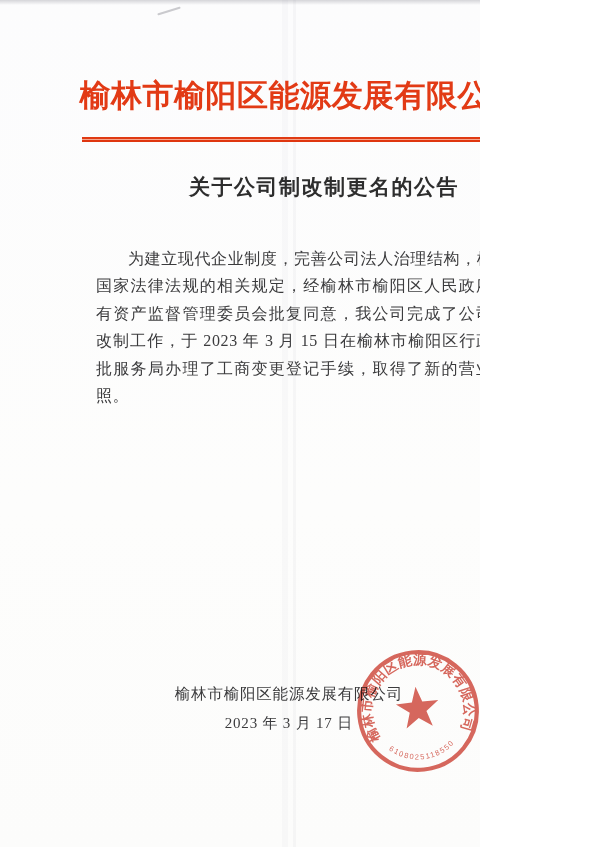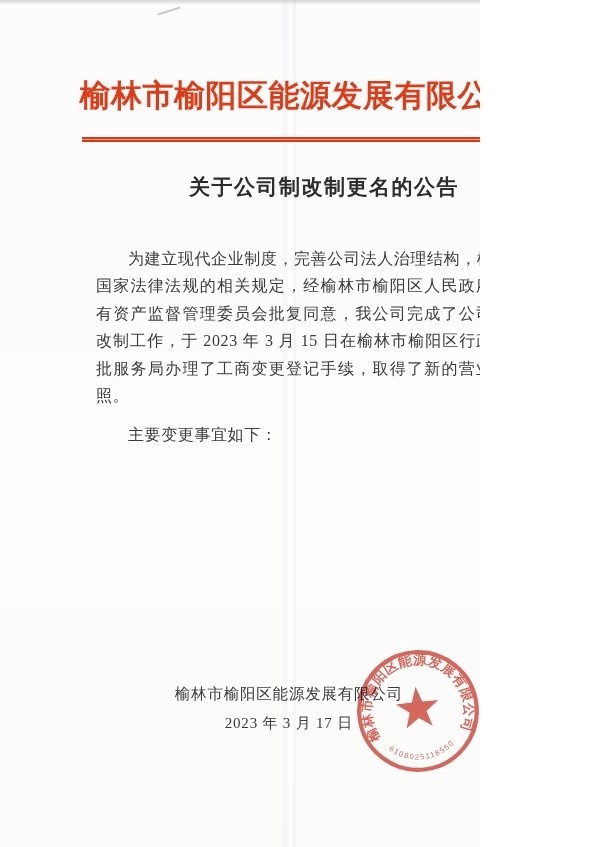--- a/index.html
+++ b/index.html
@@ -89,21 +89,20 @@
   <div class="scan-streak s2"></div>
 
   <h1 class="company-header">榆林市榆阳区能源发展有限公司</h1>
 
   <div class="red-rule"></div>
 
   <h2 class="doc-title">关于公司制改制更名的公告</h2>
 
   <div class="doc-body">
     <p>为建立现代企业制度，完善公司法人治理结构，根据国家法律法规的相关规定，经榆林市榆阳区人民政府国有资产监督管理委员会批复同意，我公司完成了公司制改制工作，于 2023 年 3 月 15 日在榆林市榆阳区行政审批服务局办理了工商变更登记手续，取得了新的营业执照。</p>
-    <p>主要变更事宜如下：</p>
   </div>
 
   <div class="signature-block">
     <div class="sig-company">榆林市榆阳区能源发展有限公司</div>
     <div class="sig-date">2023 年 3 月 17 日</div>
   </div>
 
   <div class="seal">
     <svg viewBox="0 0 150 150" width="140" height="140" xmlns="http://www.w3.org/2000/svg">
       <defs>

